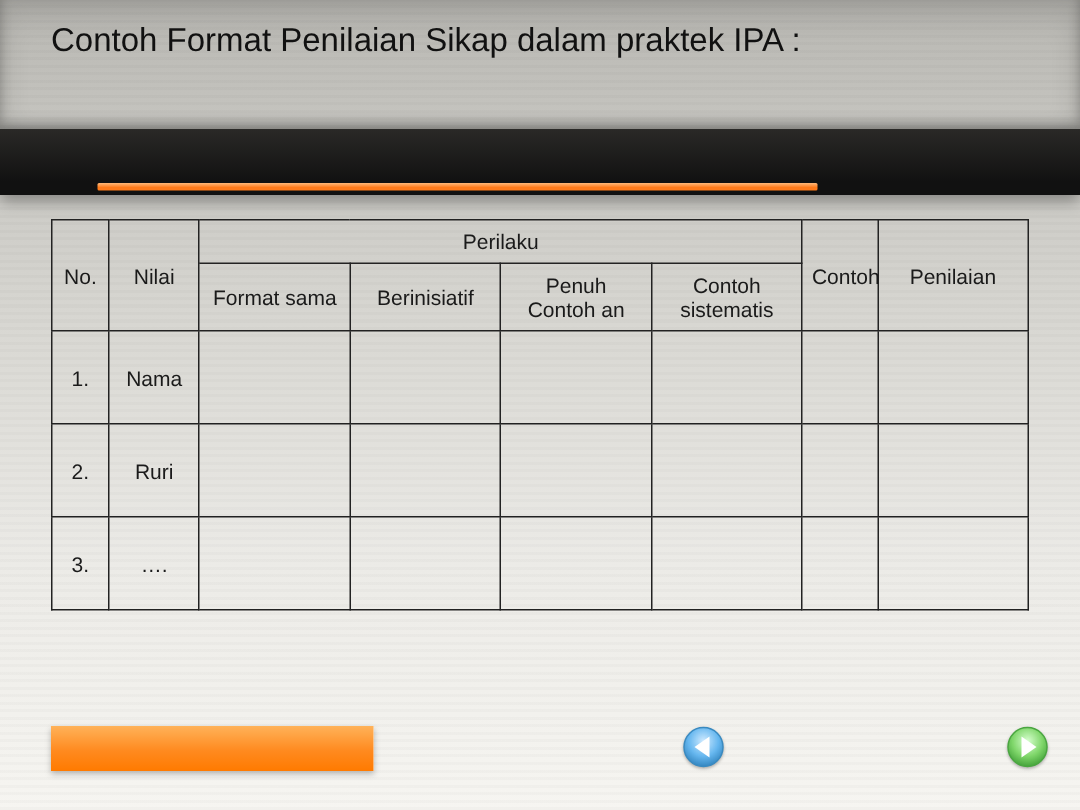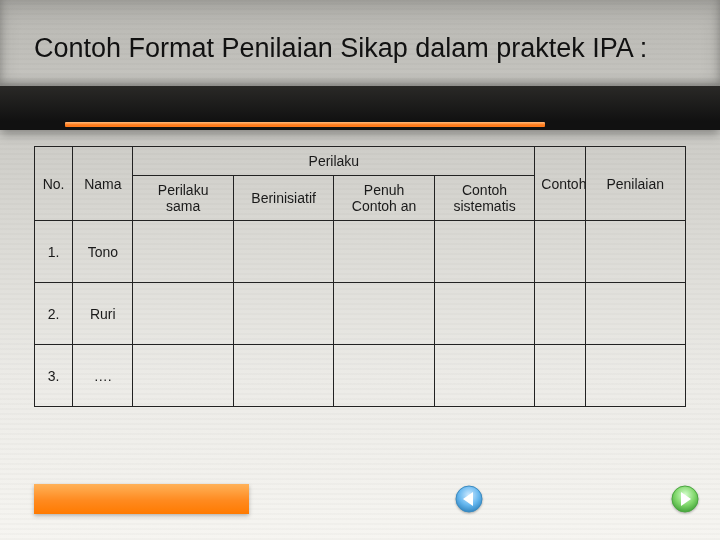--- a/index.html
+++ b/index.html
@@ -11,21 +11,21 @@
       linear-gradient(180deg, #b8b7b2 0%, #c5c4bf 15%, #d8d7d2 40%, #ecebe7 70%, #f6f5f1 100%);
     position: relative;
     color: #1a1a1a;
   }
   .top-shadow {
     position: absolute; top: 0; left: 0; right: 0; height: 86px;
     box-shadow: inset 0 -4px 8px rgba(0,0,0,0.25), inset 0 8px 20px rgba(0,0,0,0.15);
     pointer-events: none;
   }
   .title-wrap { position: absolute; top: 14px; left: 34px; right: 34px; }
-  .title { font-size: 27px; font-weight: 400; color: #111; line-height: 1.2; margin-top: 18px; }
+  .title { font-size: 22px; font-weight: 400; color: #111; line-height: 1.2; }
   .dark-band {
     position: absolute; top: 86px; left: 0; right: 0; height: 44px;
     background: linear-gradient(180deg, #2a2927 0%, #111 80%);
     box-shadow: 0 4px 10px rgba(0,0,0,0.35);
   }
   .orange-line {
     position: absolute; top: 122px; left: 65px; width: 480px; height: 5px;
     background: linear-gradient(180deg, #ffb97a 0%, #ff7a1a 60%);
     border-radius: 1px;
   }
@@ -86,36 +86,36 @@
       <col class="c-per">
         <col class="c-per">
         <col class="c-per">
         <col class="c-per">
       <col class="c-nilai">
         <col class="c-ket">
     </colgroup>
     <thead>
       <tr>
         <th rowspan="2">No.</th>
-        <th rowspan="2" class="name-cell">Nama</th>
+        <th rowspan="2" class="name-cell">Nilai</th>
         <th colspan="4">Perilaku</th>
         <th rowspan="2">Contoh</th>
         <th rowspan="2">Penilaian</th>
       </tr>
       <tr>
-        <th>Perilaku sama</th>
+        <th>Format sama</th>
         <th>Berinisiatif</th>
         <th>Penuh Contoh an</th>
         <th>Contoh sistematis</th>
       </tr>
     </thead>
     <tbody>
       <tr>
         <td>1.</td>
-        <td class="name-cell">Tono</td>
+        <td class="name-cell">Nama</td>
         <td></td>
         <td></td>
         <td></td>
         <td></td>
         <td></td>
         <td></td>
       </tr>
       <tr>
         <td>2.</td>
         <td class="name-cell">Ruri</td>

